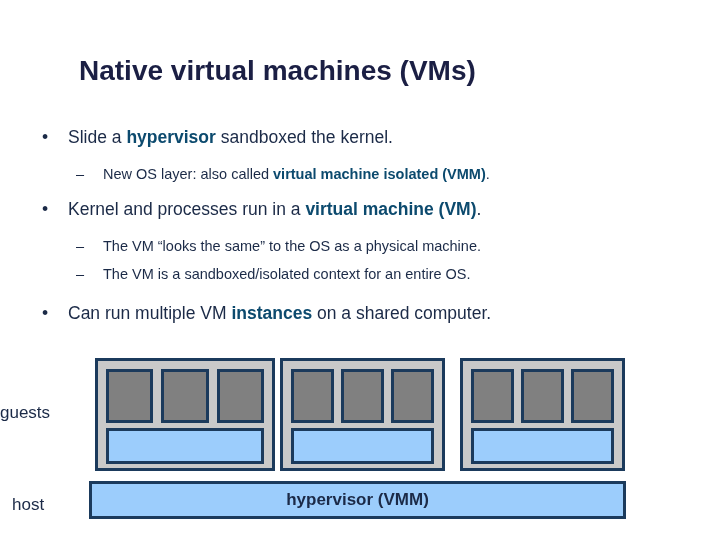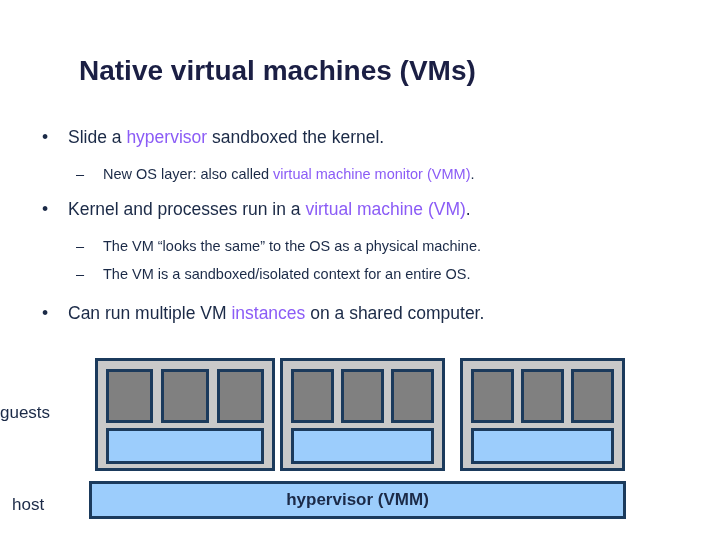--- a/index.html
+++ b/index.html
@@ -74,22 +74,22 @@
   .bullet-l2 .marker {
     position: absolute;
     left: 76px;
     top: 0;
     font-size: 14.5px;
     line-height: 20px;
     color: #1b2a47;
   }
 
   .em {
-    font-weight: normal;
-    color: #8b5cf6;
+    font-weight: bold;
+    color: #0c4a6e;
   }
 
   .sp-a { height: 16px; }
   .sp-b { height: 14px; }
   .sp-c { height: 8px; }
   .sp-d { height: 18px; }
 
   
   .diagram {
     position: absolute;
@@ -173,21 +173,21 @@
 
     <div class="bullet-l1">
       <span class="marker">•</span>
       <span>Slide a </span><span class="em">hypervisor</span><span> sandboxed the kernel.</span>
     </div>
 
     <div class="sp-a"></div>
 
     <div class="bullet-l2">
       <span class="marker">–</span>
-      <span>New OS layer: also called </span><span class="em">virtual machine monitor (VMM)</span><span>.</span>
+      <span>New OS layer: also called </span><span class="em">virtual machine isolated (VMM)</span><span>.</span>
     </div>
 
     <div class="sp-b"></div>
 
     <div class="bullet-l1">
       <span class="marker">•</span>
       <span>Kernel and processes run in a </span><span class="em">virtual machine (VM)</span><span>.</span>
     </div>
 
     <div class="sp-a"></div>

